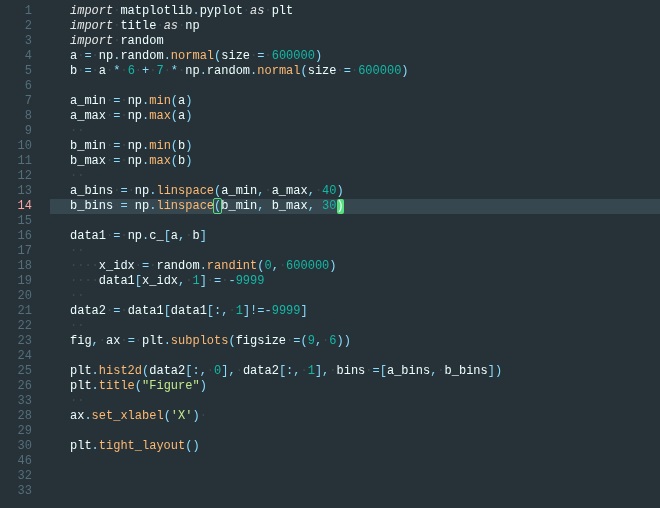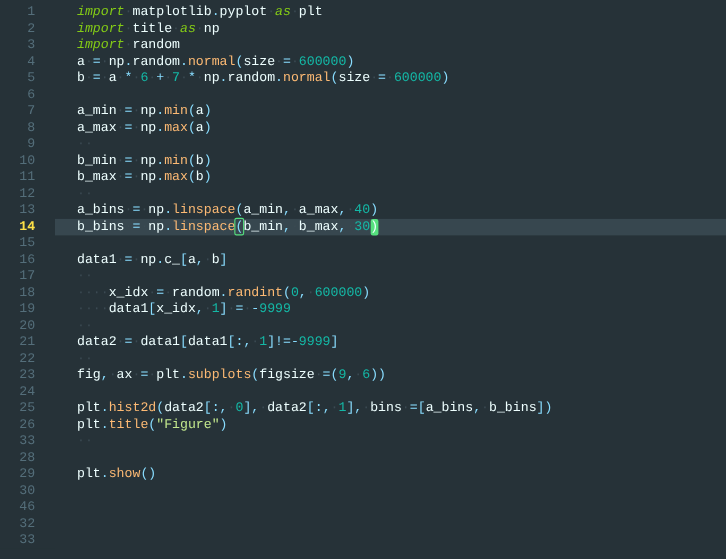--- a/index.html
+++ b/index.html
@@ -18,36 +18,36 @@
     width: 50px;
     background: #263238;
     color: #546e7a;
     text-align: right;
     padding-right: 18px;
     padding-top: 4px;
     user-select: none;
     flex-shrink: 0;
   }
   .gutter .ln { height: 15px; }
-  .gutter .ln.active { color: #fde047; font-weight: bold; }
+  .gutter .ln.active { color: #fca5a5; font-weight: normal; }
   .code {
     flex: 1;
     padding-top: 4px;
     position: relative;
     padding-left: 20px;
   }
   .line { height: 15px; white-space: pre; position: relative; }
   .line.active {
     background: #37474f;
     margin-left: -20px;
     padding-left: 20px;
     margin-right: -200px;
     padding-right: 200px;
   }
-  .kw { color: #84cc16; font-style: italic; }
+  .kw { color: #e5e5e5; font-style: italic; }
   .op { color: #89ddff; }
   .str { color: #c3e88d; }
   .num { color: #14b8a6; }
   .fn { color: #fdba74; }
   .id { color: #eeffff; }
   .ws { color: #3b4a52; }
   .cursor {
     display: inline-block;
     background: #56e07e;
     border-radius: 2px;
@@ -119,16 +119,17 @@
       <div class="line"><span class="ws">····</span><span class="id">x_idx</span><span class="ws">·</span><span class="op">=</span><span class="ws">·</span><span class="id">random</span><span class="op">.</span><span class="fn">randint</span><span class="op">(</span><span class="num">0</span><span class="op">,</span><span class="ws">·</span><span class="num">600000</span><span class="op">)</span></div>
       <div class="line"><span class="ws">····</span><span class="id">data1</span><span class="op">[</span><span class="id">x_idx</span><span class="op">,</span><span class="ws">·</span><span class="num">1</span><span class="op">]</span><span class="ws">·</span><span class="op">=</span><span class="ws">·</span><span class="op">-</span><span class="num">9999</span></div>
       <div class="line"><span class="ws">··</span></div>
       <div class="line"><span class="id">data2</span><span class="ws">·</span><span class="op">=</span><span class="ws">·</span><span class="id">data1</span><span class="op">[</span><span class="id">data1</span><span class="op">[</span><span class="op">:</span><span class="op">,</span><span class="ws">·</span><span class="num">1</span><span class="op">]</span><span class="op">!=</span><span class="op">-</span><span class="num">9999</span><span class="op">]</span></div>
       <div class="line"><span class="ws">··</span></div>
       <div class="line"><span class="id">fig</span><span class="op">,</span><span class="ws">·</span><span class="id">ax</span><span class="ws">·</span><span class="op">=</span><span class="ws">·</span><span class="id">plt</span><span class="op">.</span><span class="fn">subplots</span><span class="op">(</span><span class="id">figsize</span><span class="ws">·</span><span class="op">=</span><span class="op">(</span><span class="num">9</span><span class="op">,</span><span class="ws">·</span><span class="num">6</span><span class="op">)</span><span class="op">)</span></div>
       <div class="line"></div>
       <div class="line"><span class="id">plt</span><span class="op">.</span><span class="fn">hist2d</span><span class="op">(</span><span class="id">data2</span><span class="op">[</span><span class="op">:</span><span class="op">,</span><span class="ws">·</span><span class="num">0</span><span class="op">]</span><span class="op">,</span><span class="ws">·</span><span class="id">data2</span><span class="op">[</span><span class="op">:</span><span class="op">,</span><span class="ws">·</span><span class="num">1</span><span class="op">]</span><span class="op">,</span><span class="ws">·</span><span class="id">bins</span><span class="ws">·</span><span class="op">=</span><span class="op">[</span><span class="id">a_bins</span><span class="op">,</span><span class="ws">·</span><span class="id">b_bins</span><span class="op">]</span><span class="op">)</span></div>
       <div class="line"><span class="id">plt</span><span class="op">.</span><span class="fn">title</span><span class="op">(</span><span class="str">"Figure"</span><span class="op">)</span></div>
       <div class="line"><span class="ws">··</span></div>
+      <div class="line"><span class="id">ax</span><span class="op">.</span><span class="fn">set_xlabel</span><span class="op">(</span><span class="str">'X'</span><span class="op">)</span><span class="ws">·</span></div>
       <div class="line"></div>
-      <div class="line"><span class="id">plt</span><span class="op">.</span><span class="fn">show</span><span class="op">(</span><span class="op">)</span></div>
+      <div class="line"><span class="id">plt</span><span class="op">.</span><span class="fn">tight_layout</span><span class="op">(</span><span class="op">)</span></div>
     </div>
 </div>
 
 </body></html>

